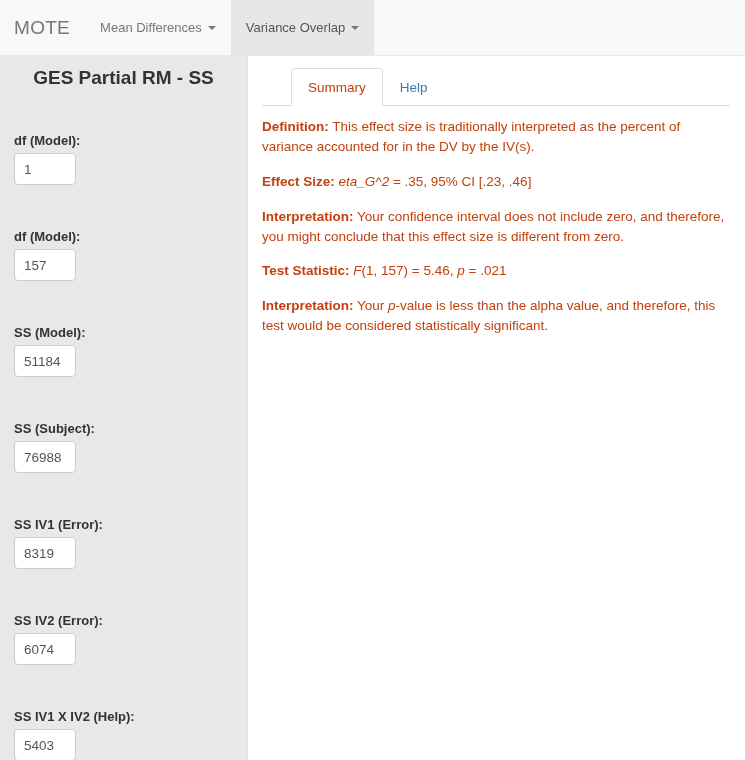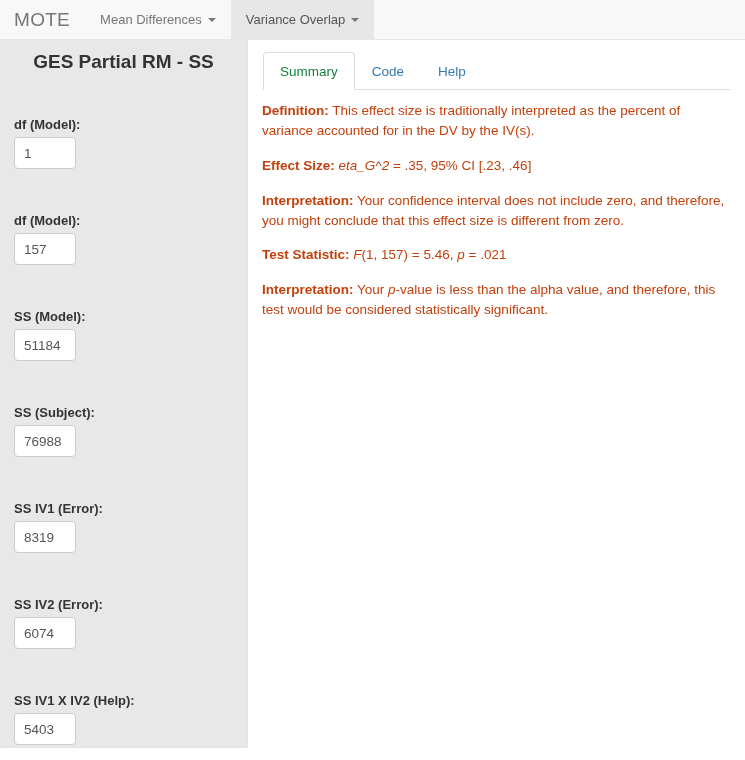--- a/index.html
+++ b/index.html
@@ -7,21 +7,21 @@
     margin: 0; padding: 0;
     width: 745px; height: 760px;
     background: #ffffff;
     font-family: "Liberation Sans", sans-serif;
     -webkit-font-smoothing: antialiased;
   }
 
   
   .navbar {
     position: relative;
-    height: 40px;
+    height: 56px;
     background: #f8f8f8;
     border-bottom: 1px solid #e7e7e7;
     display: flex;
     align-items: stretch;
   }
   .navbar-brand {
     display: flex;
     align-items: center;
     padding: 0 15px 0 14px;
     font-size: 19px;
@@ -132,24 +132,25 @@
     font-size: 13.5px;
     line-height: 1.42;
     color: #337ab7;
     text-decoration: none;
     border: 1px solid transparent;
     border-radius: 4px 4px 0 0;
     cursor: pointer;
     white-space: nowrap;
   }
   .tab.active {
-    color: #15803d;
+    color: #c2410c;
     background: #ffffff;
     border-color: #dddddd #dddddd #ffffff;
     cursor: default;
+    margin-left: 28px;
   }
   .para {
     font-size: 13.5px;
     line-height: 1.47;
     color: #c2410c;
     margin: 0 0 15px 0;
   }
   .para b { font-weight: bold; }
   .para i { font-style: italic; }
 </style>
@@ -224,21 +225,20 @@
       <input class="form-input" type="text" value=".05" style="">
     </div>
 
     <button class="btn-calculate">Calculate</button>
   </div>
 
   <div class="main">
 
     <div class="tabs">
       <a class="tab active">Summary</a>
-      <a class="tab">Code</a>
       <a class="tab">Help</a>
     </div>
 
     <p class="para">
       <b>Definition:</b><span> This effect size is traditionally interpreted as the percent of variance accounted for in the DV by the IV(s).</span>
     </p>
 
     <p class="para">
       <b>Effect Size:</b><span>&nbsp;</span><i>eta_G^2</i><span> = .35, 95% CI [.23, .46]</span>
     </p>

